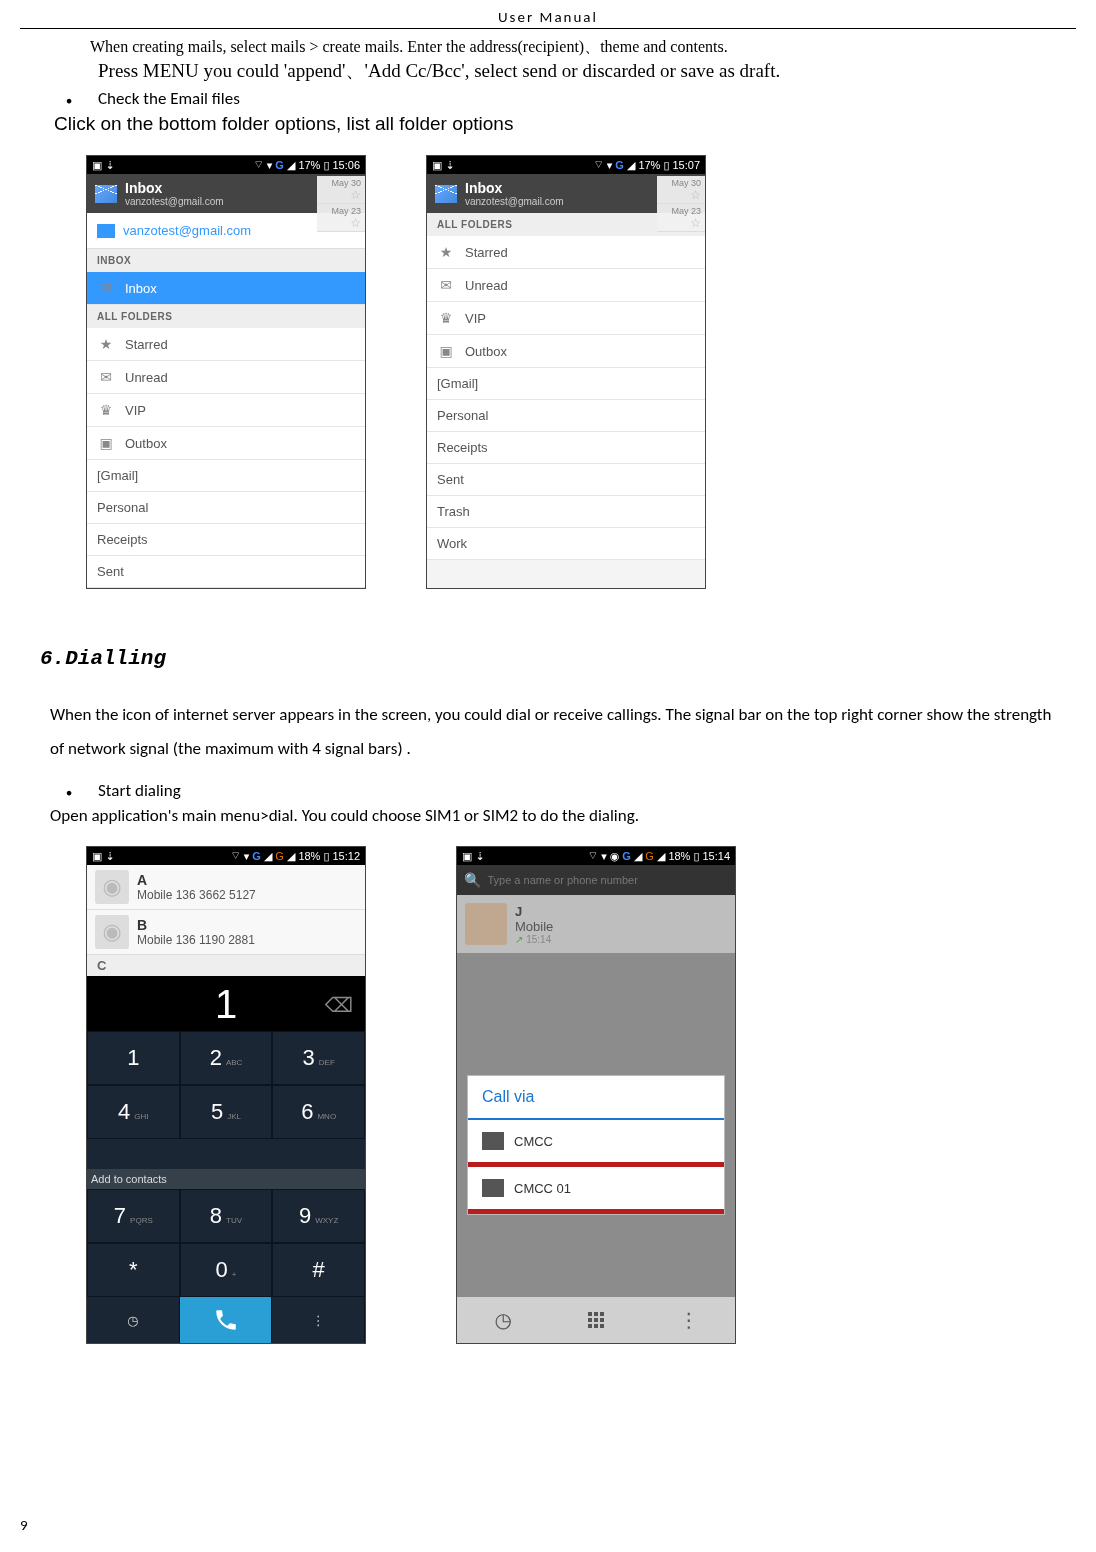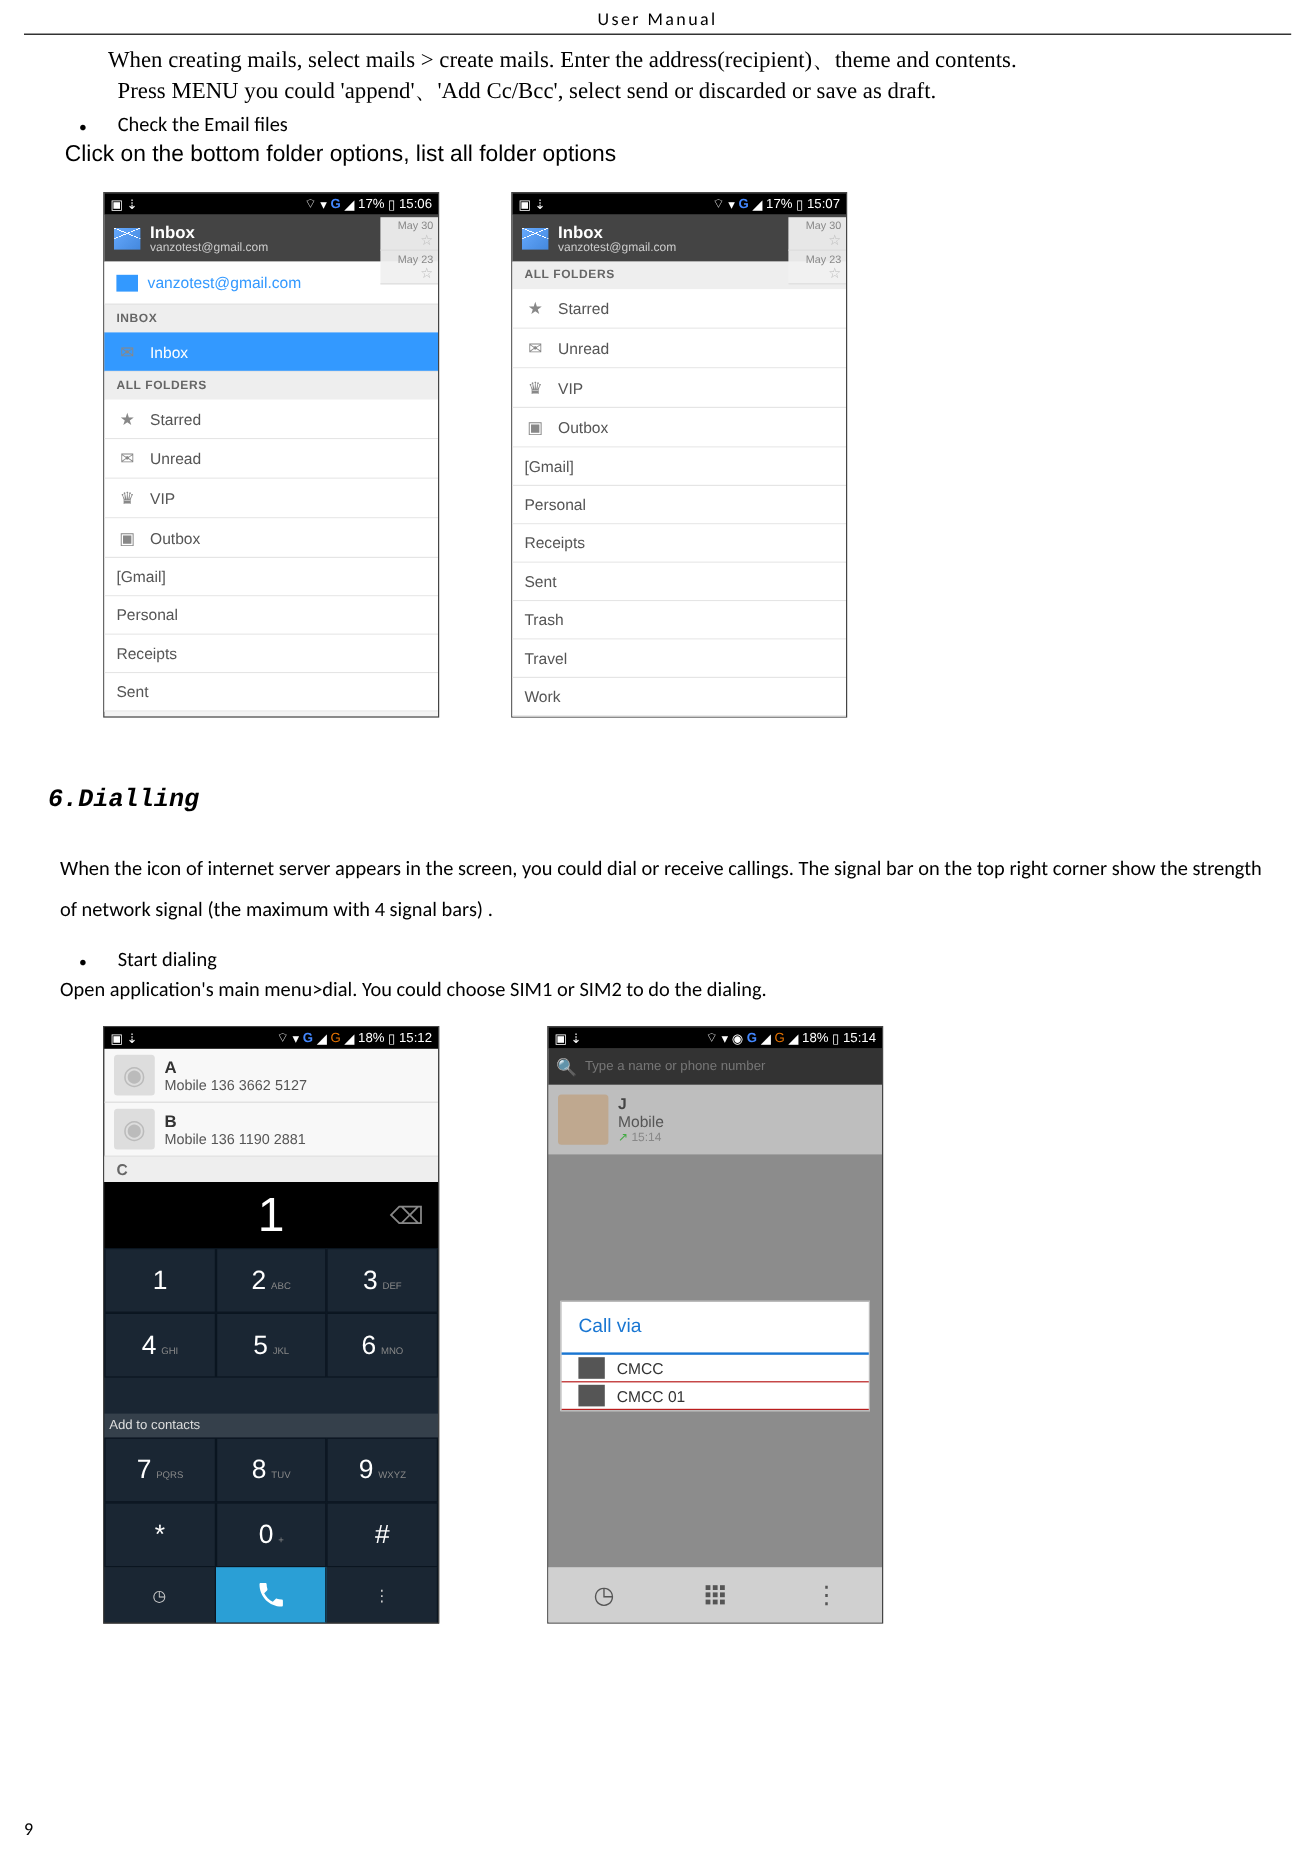--- a/index.html
+++ b/index.html
@@ -21,21 +21,21 @@
     .hr {
       border: none;
       border-top: 1px solid #000;
       margin: 0 20px;
     }
     .content {
       padding: 8px 30px 0 30px;
     }
     .para1 {
       font-family: Georgia, "Times New Roman", serif;
-      font-size: 19px;
+      font-size: 16px;
       margin-left: 60px;
     }
     .para2 {
       font-family: Georgia, "Times New Roman", serif;
       font-size: 19px;
       margin-left: 68px;
     }
     .bullet-item {
       display: flex;
       align-items: flex-start;
@@ -189,21 +189,21 @@
     .search-row{background:#333;padding:7px;display:flex;align-items:center;gap:6px;}
     .search-icon{color:#888;font-size:14px;}
     .search-ph{color:#777;font-size:11px;}
     .dim-bg{flex:1;background:rgba(30,30,30,0.45);position:relative;}
     .j-row{display:flex;align-items:center;gap:8px;padding:8px;background:rgba(240,240,240,0.5);}
     .j-avatar{width:42px;height:42px;background:#bfa88f;border-radius:3px;}
     .j-text{display:flex;flex-direction:column;color:#555;}
     .j-text .name{font-weight:bold;color:#444;}
     .call-via-dialog{position:absolute;top:180px;left:10px;right:10px;background:#fff;border:1px solid #bbb;}
     .call-via-title{color:#1976d2;font-size:16px;padding:12px 14px;border-bottom:2px solid #1976d2;}
-    .sim-row{display:flex;align-items:center;gap:10px;padding:2px 14px;border-bottom:1px solid #b91c1c;color:#333;}
+    .sim-row{display:flex;align-items:center;gap:10px;padding:12px 14px;border-bottom:5px solid #b91c1c;color:#333;}
     .sim-icon{width:22px;height:18px;background:#555;display:inline-block;}
     .bottom-bar-g{display:flex;height:46px;background:#d0d0d0;}
     .bottom-bar-g > div{flex:1;display:flex;align-items:center;justify-content:center;color:#555;font-size:20px;}
     .dialpad-icon{display:grid;grid-template-columns:repeat(3,4px);gap:2px;}
     .dialpad-icon span{width:4px;height:4px;background:#555;}
 
     .page-num{position:absolute;left:20px;bottom:18px;font-size:15px;}
   </style>
 </head>
 <body>
@@ -353,23 +353,20 @@
           <span>Personal</span>
         </div>
       <div class="folder-row no-icon">
           <span>Receipts</span>
         </div>
       <div class="folder-row no-icon">
           <span>Sent</span>
         </div>
       <div class="folder-row no-icon">
           <span>Trash</span>
-        </div>
-      <div class="folder-row no-icon">
-          <span>Travel</span>
         </div>
       <div class="folder-row no-icon">
           <span>Work</span>
         </div>
     </div>
   </div>
 
   <div class="section-heading">6.Dialling</div>
   <div class="section-body">When the icon of internet server appears in the screen, you could dial or receive callings. The signal bar on the top right corner show the strength of network signal (the maximum with 4 signal bars) .</div>
 

